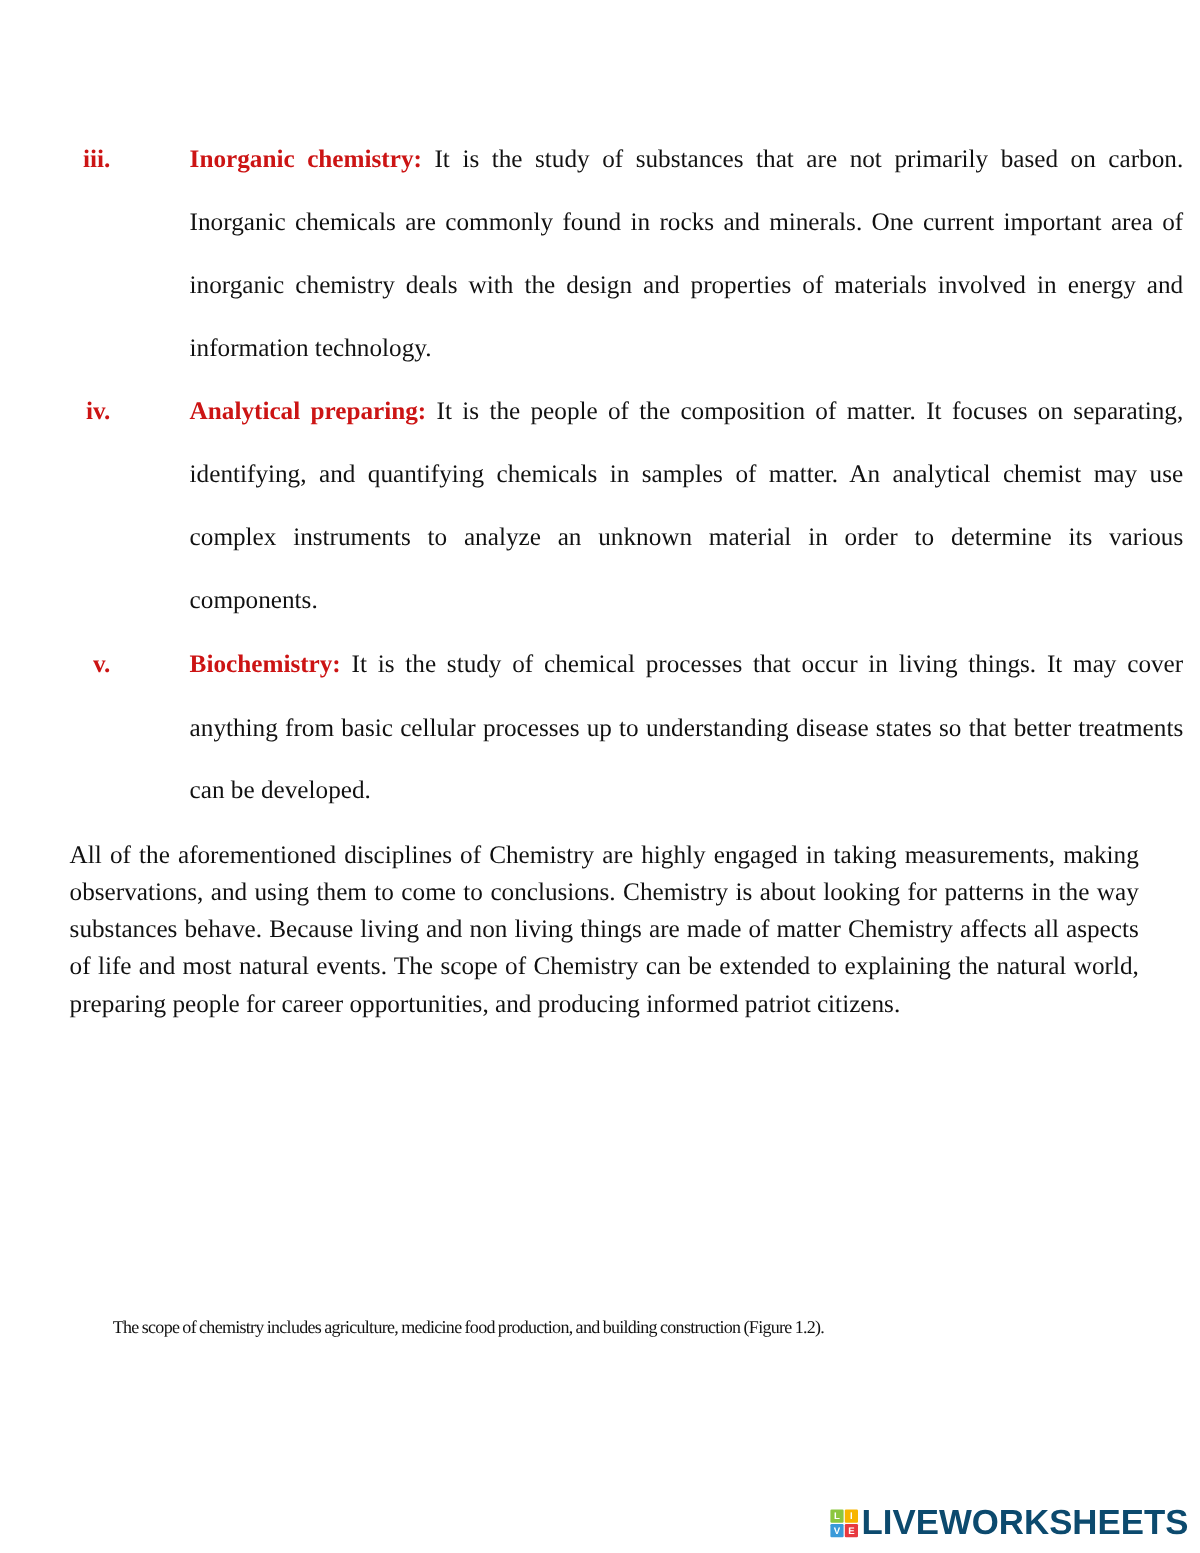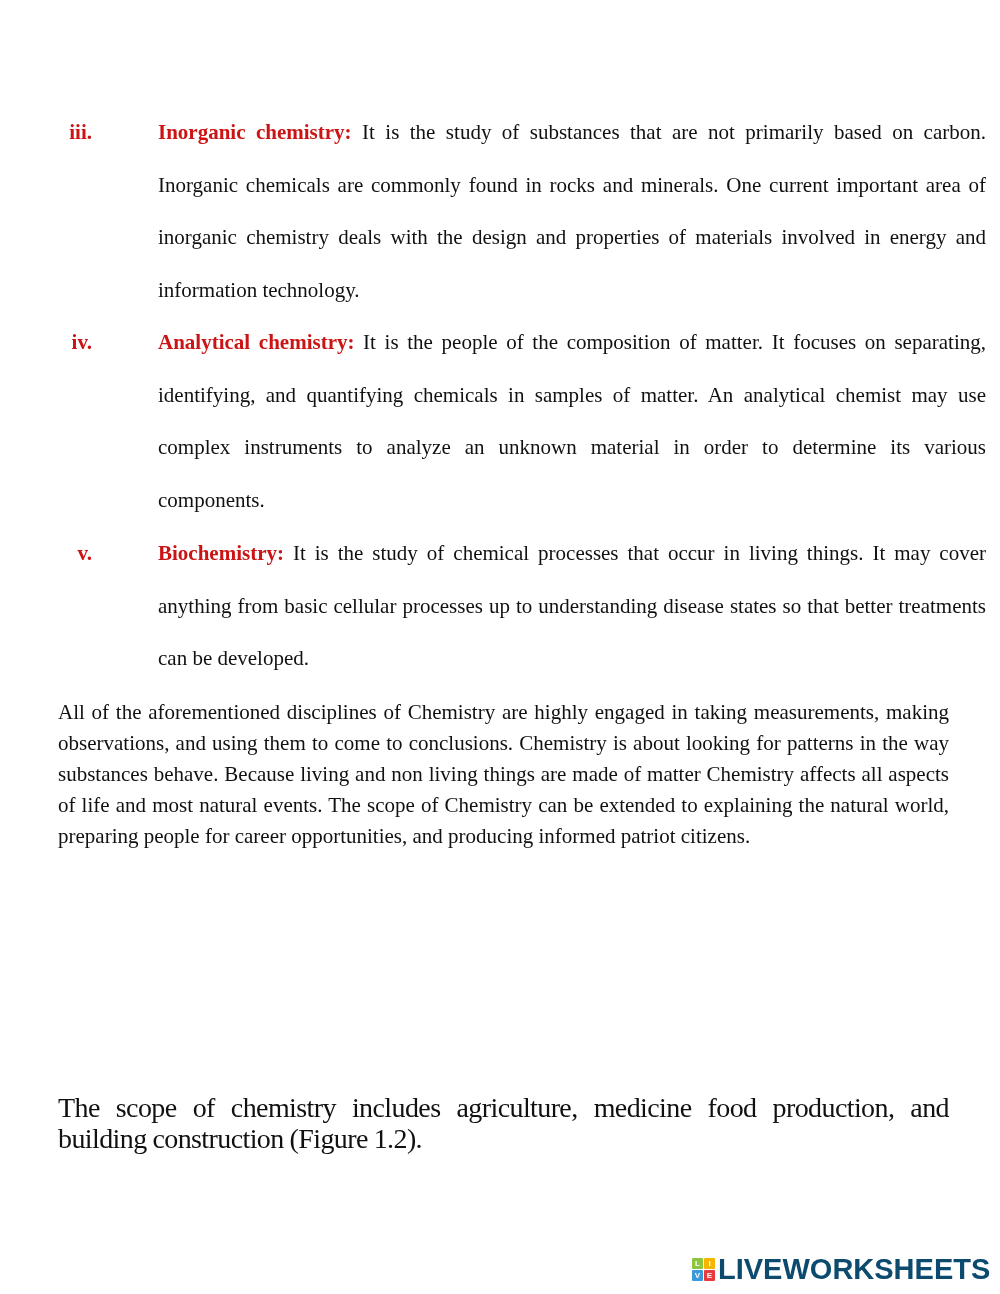--- a/index.html
+++ b/index.html
@@ -51,23 +51,24 @@
     .para {
       position: absolute;
       left: 58px;
       width: 891px;
       font-size: 21px;
       line-height: 31px;
       text-align: justify;
       text-align-last: left;
     }
     .para-condensed {
-      font-size: 28px;
+      font-size: 15px;
       letter-spacing: -0.6px;
       word-spacing: -0.5px;
+      margin-left: 36px;
     }
     .logo {
       position: absolute;
       left: 692px;
       top: 1254px;
       display: flex;
       align-items: center;
       height: 30px;
     }
     .logo-grid {
@@ -104,21 +105,21 @@
   <div class="list-item" style="top:106px;">
     <span class="marker">iii.</span>
     <div class="item-body">
       <span class="term">Inorganic chemistry:</span><span> It is the study of substances that are not primarily based on carbon. Inorganic chemicals are commonly found in rocks and minerals. One current important area of inorganic chemistry deals with the design and properties of materials involved in energy and information technology.</span>
     </div>
   </div>
 
   <div class="list-item" style="top:316px;">
     <span class="marker">iv.</span>
     <div class="item-body">
-      <span class="term">Analytical chemistry:</span><span> It is the people of the composition of matter. It focuses on separating, identifying, and quantifying chemicals in samples of matter. An analytical chemist may use complex instruments to analyze an unknown material in order to determine its various components.</span>
+      <span class="term">Analytical preparing:</span><span> It is the people of the composition of matter. It focuses on separating, identifying, and quantifying chemicals in samples of matter. An analytical chemist may use complex instruments to analyze an unknown material in order to determine its various components.</span>
     </div>
   </div>
 
   <div class="list-item" style="top:527px;">
     <span class="marker">v.</span>
     <div class="item-body">
       <span class="term">Biochemistry:</span><span> It is the study of chemical processes that occur in living things. It may cover anything from basic cellular processes up to understanding disease states so that better treatments can be developed.</span>
     </div>
   </div>
 

